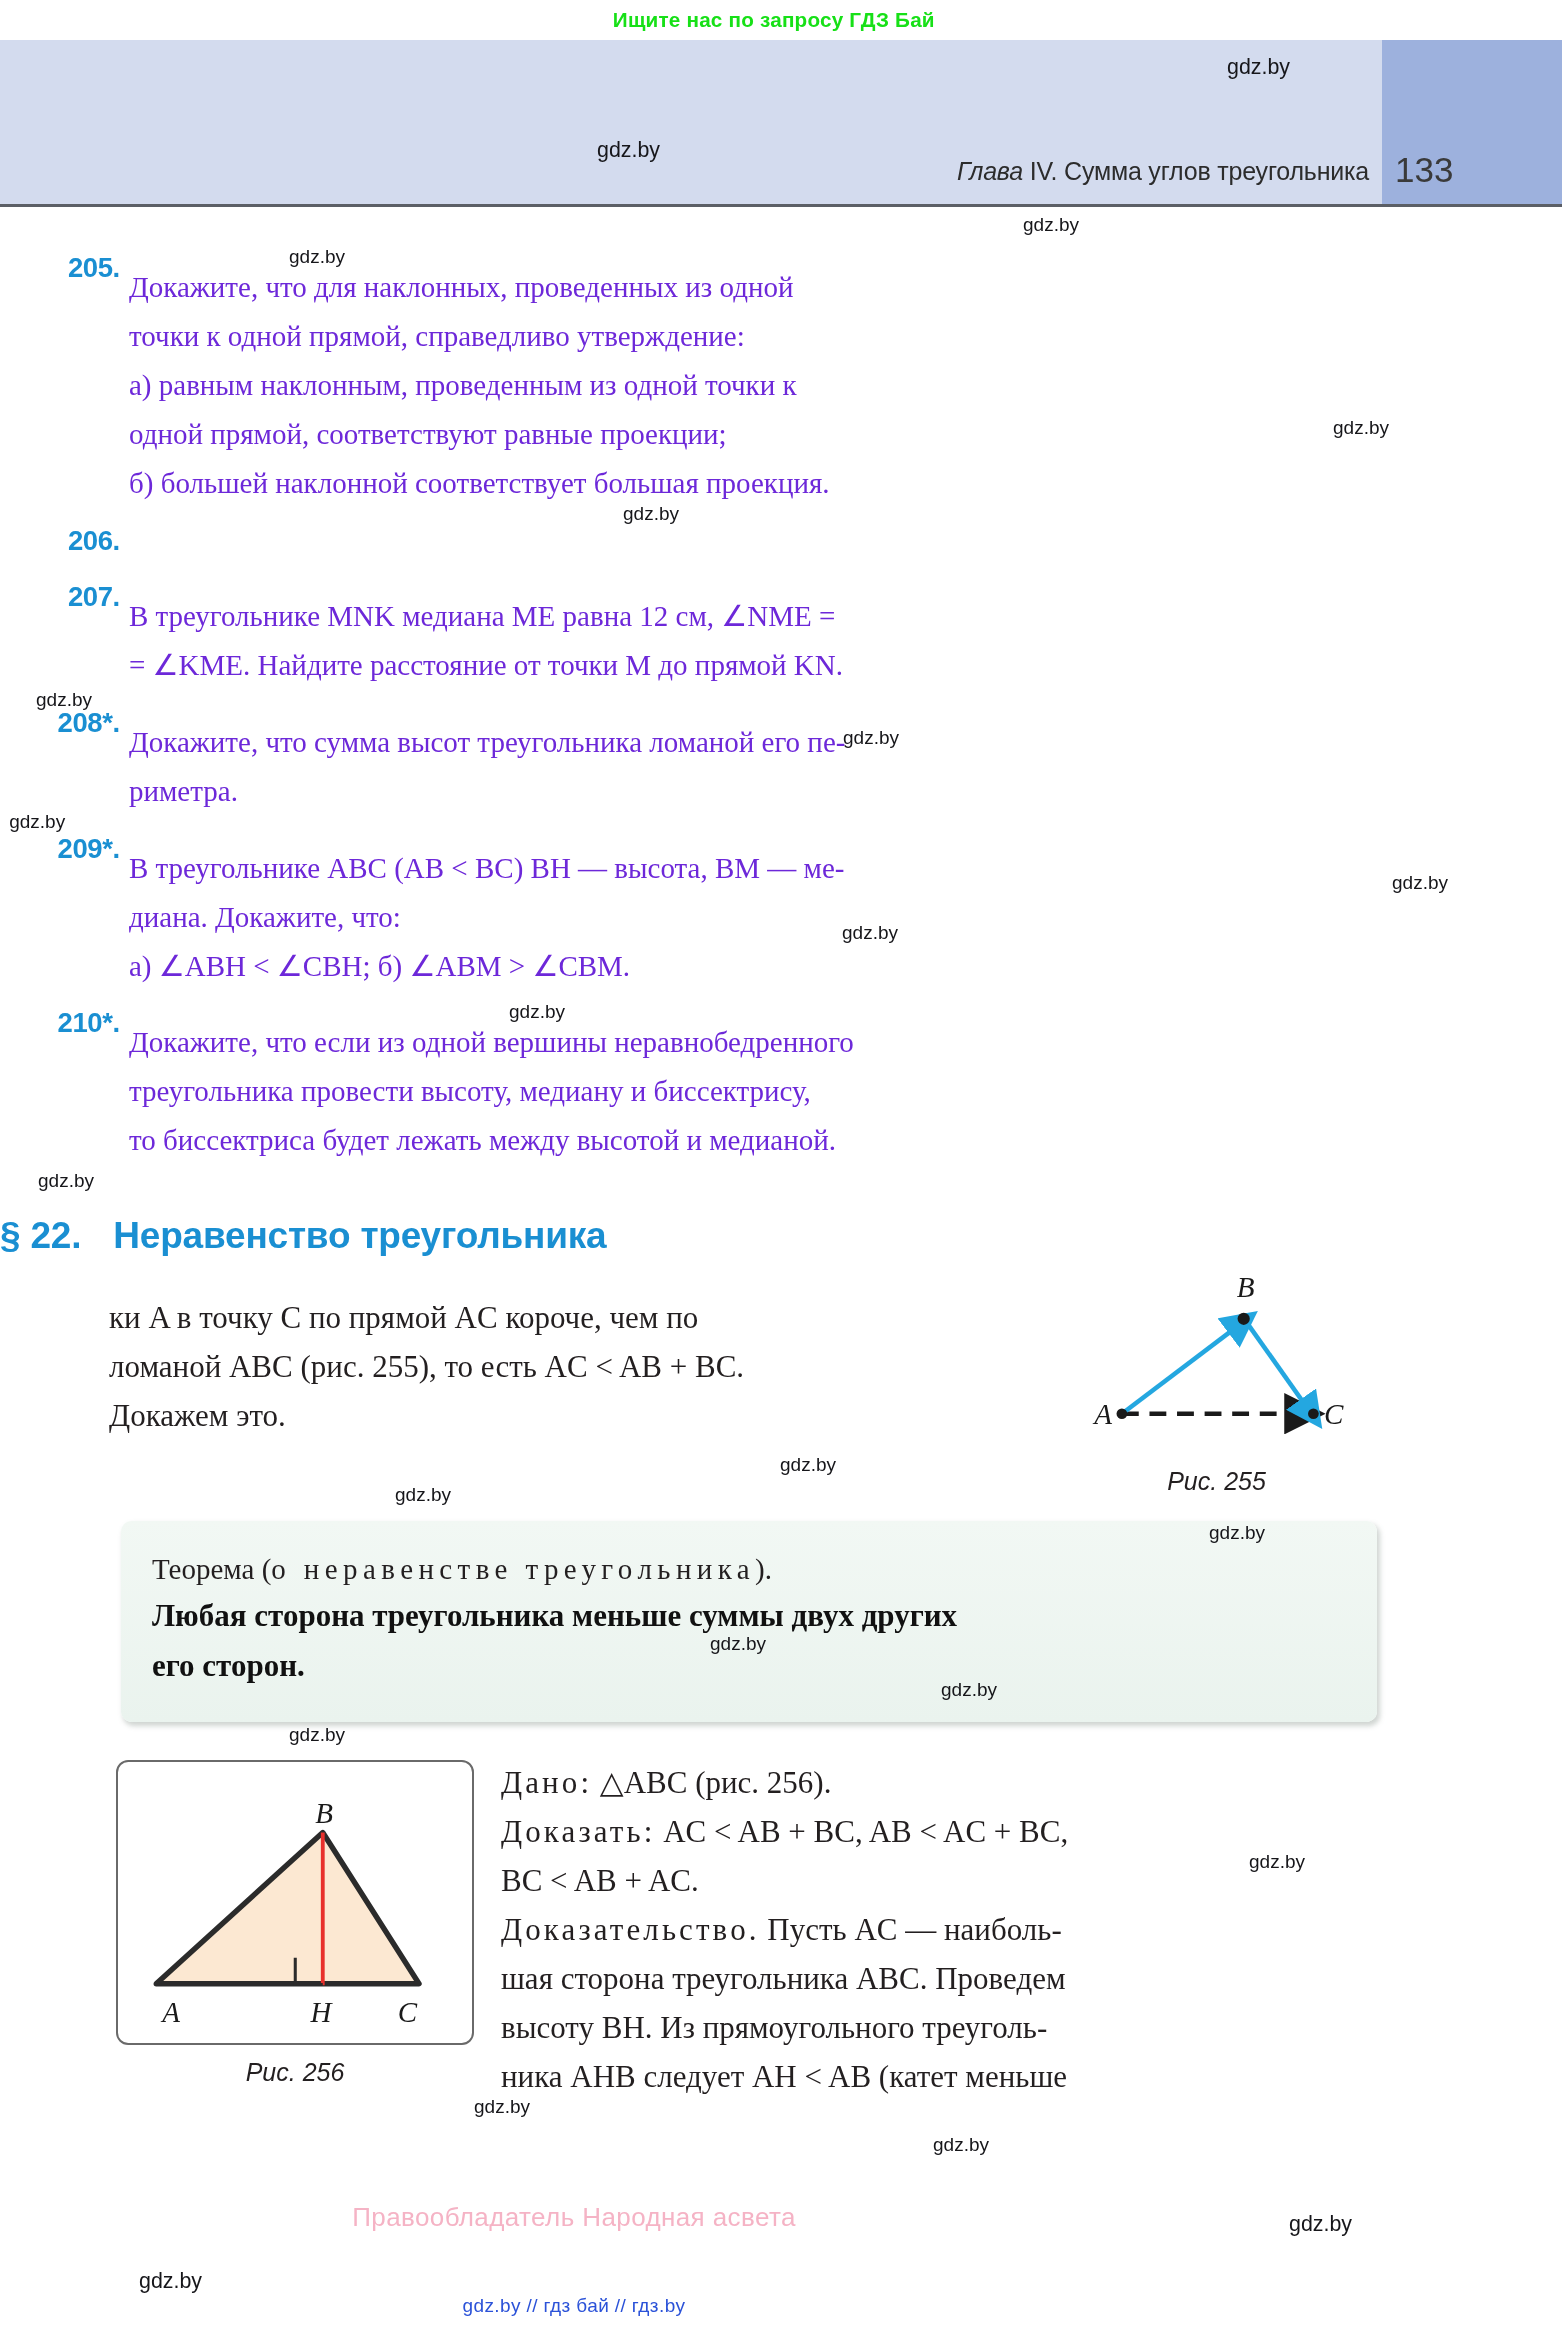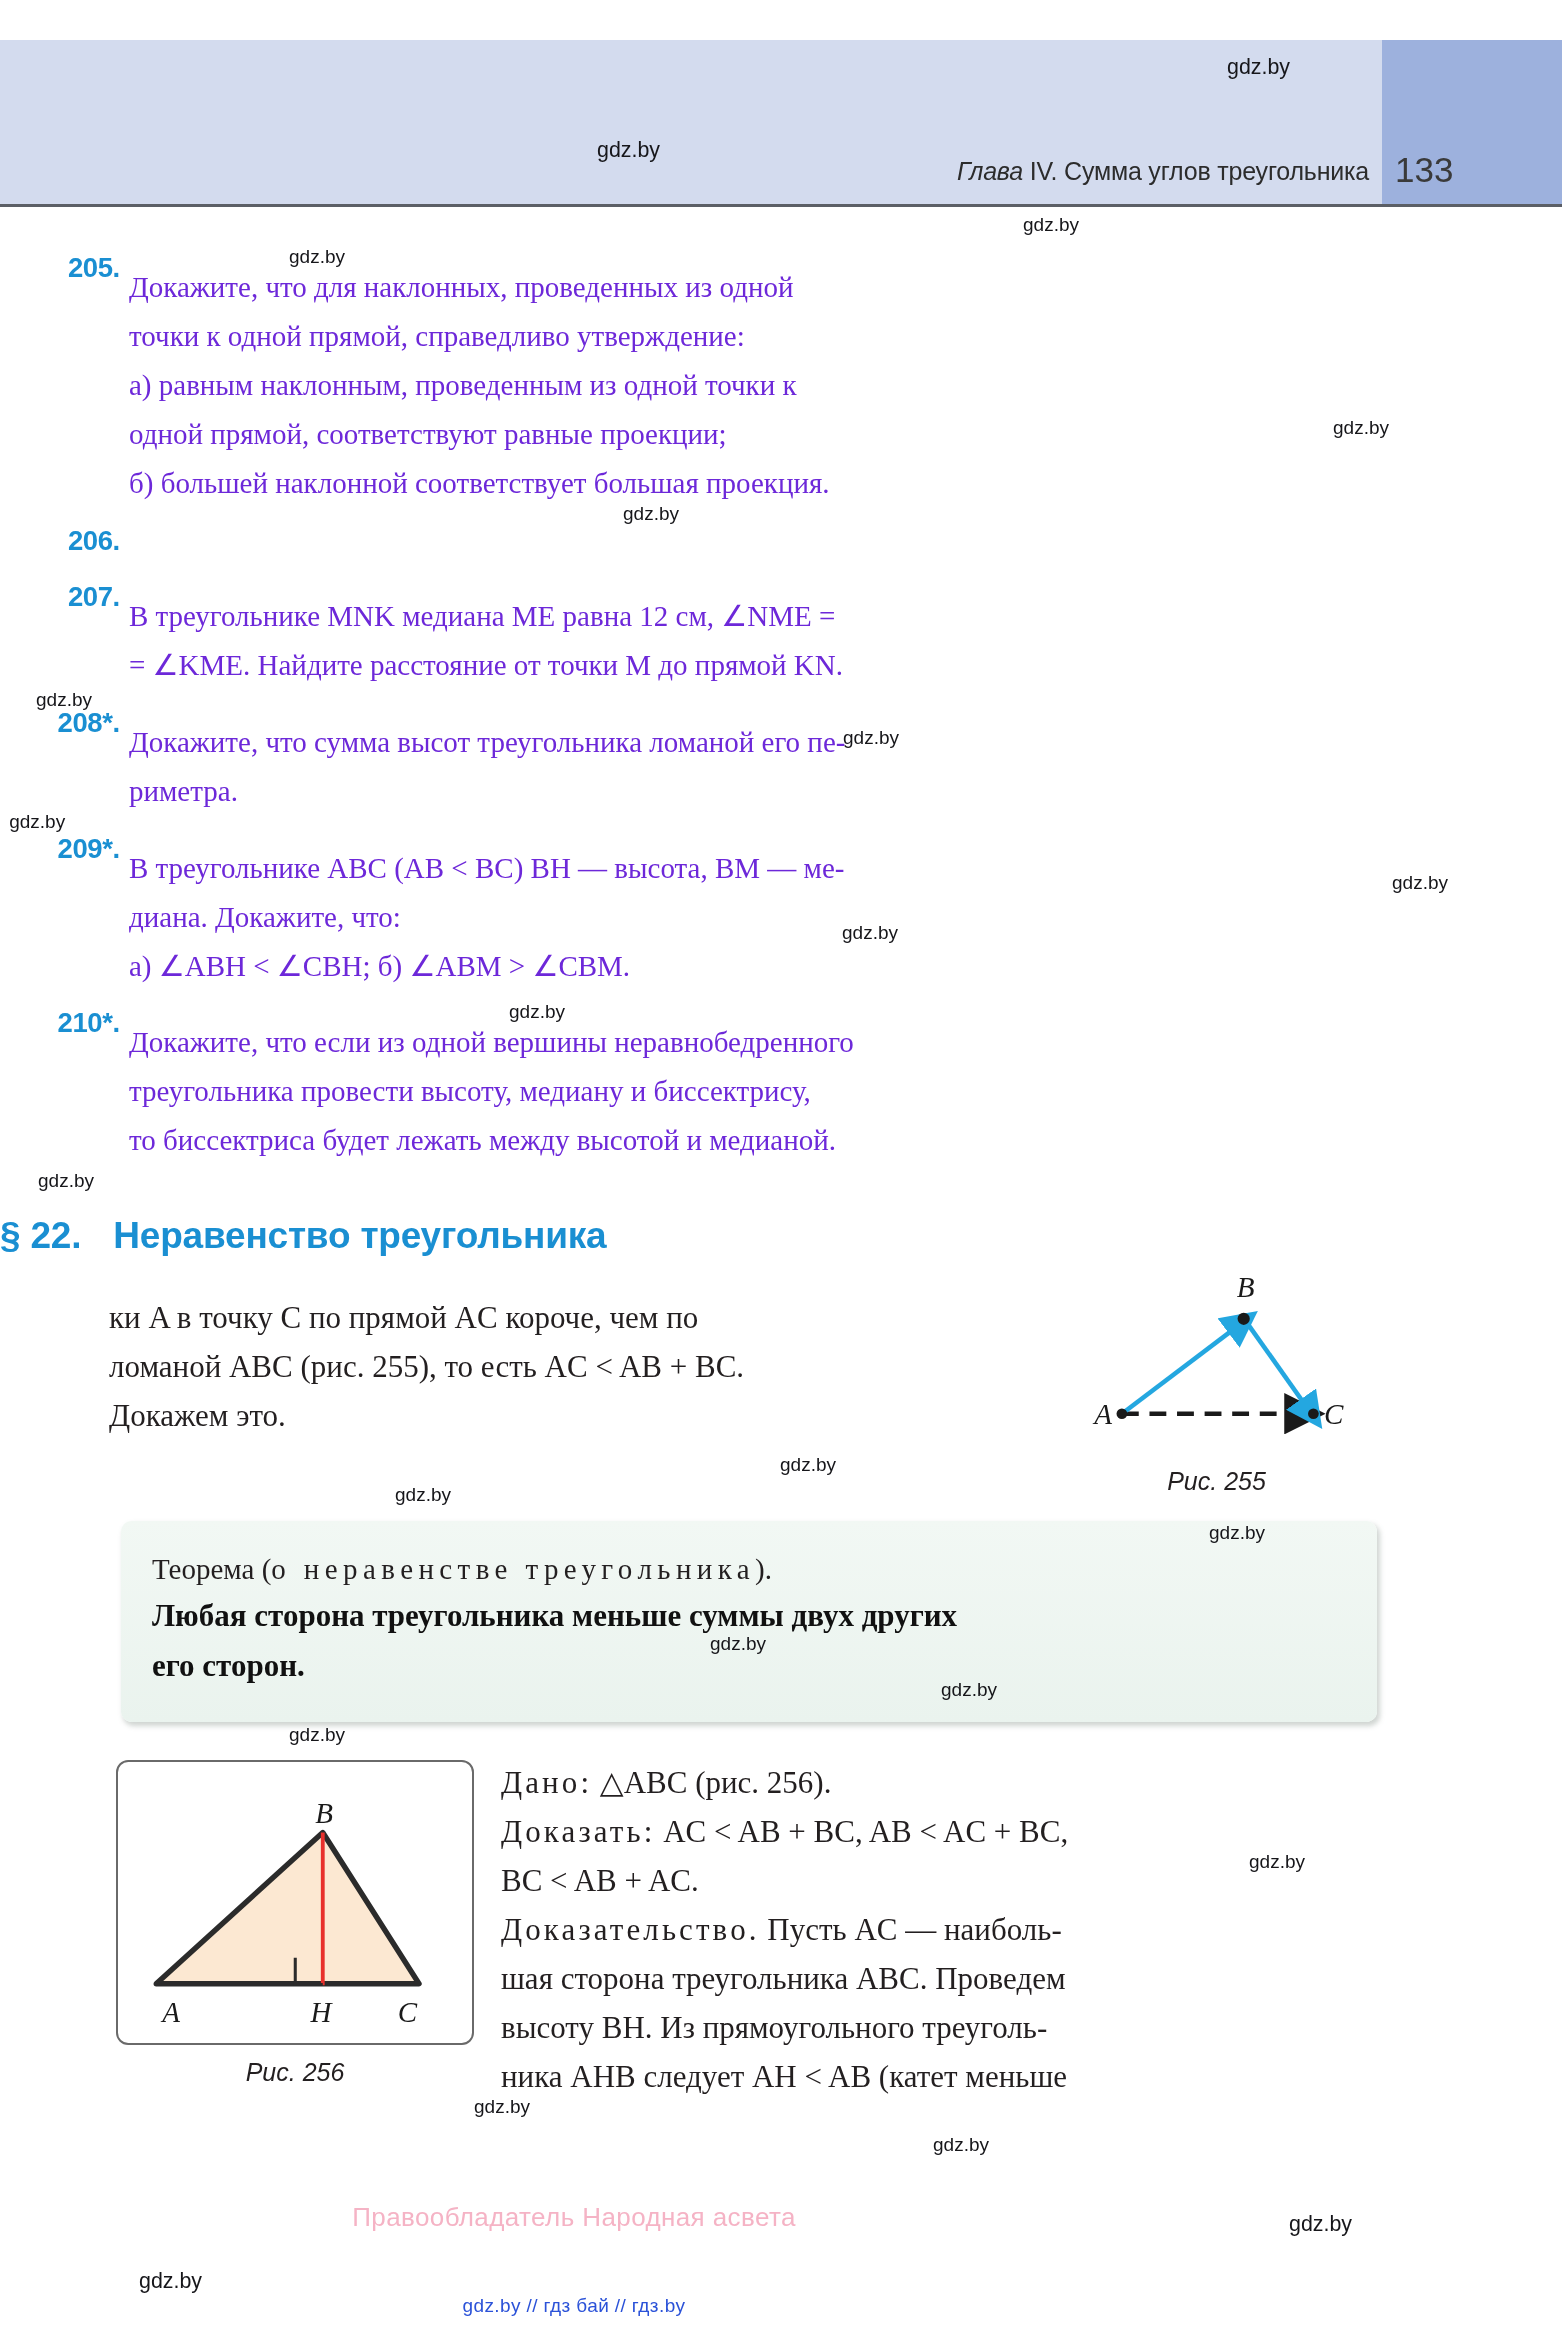--- a/index.html
+++ b/index.html
@@ -266,20 +266,23 @@
     left: 0;
     width: 1148px;
     text-align: center;
   }
 </style>
 </head>
 <body>
 
 <div id="page">
 
+  <div class="promo-strip">
+    <span class="promo-text">Ищите нас по запросу ГДЗ Бай</span>
+  </div>
 
   <div class="header-band"></div>
   <div class="header-pagebox"></div>
   <div class="header-rule"></div>
 
   <div class="running-head">
     <span class="chap-word">Глава</span><span> IV. Сумма углов треугольника</span>
   </div>
   <div class="page-number">133</div>
 

